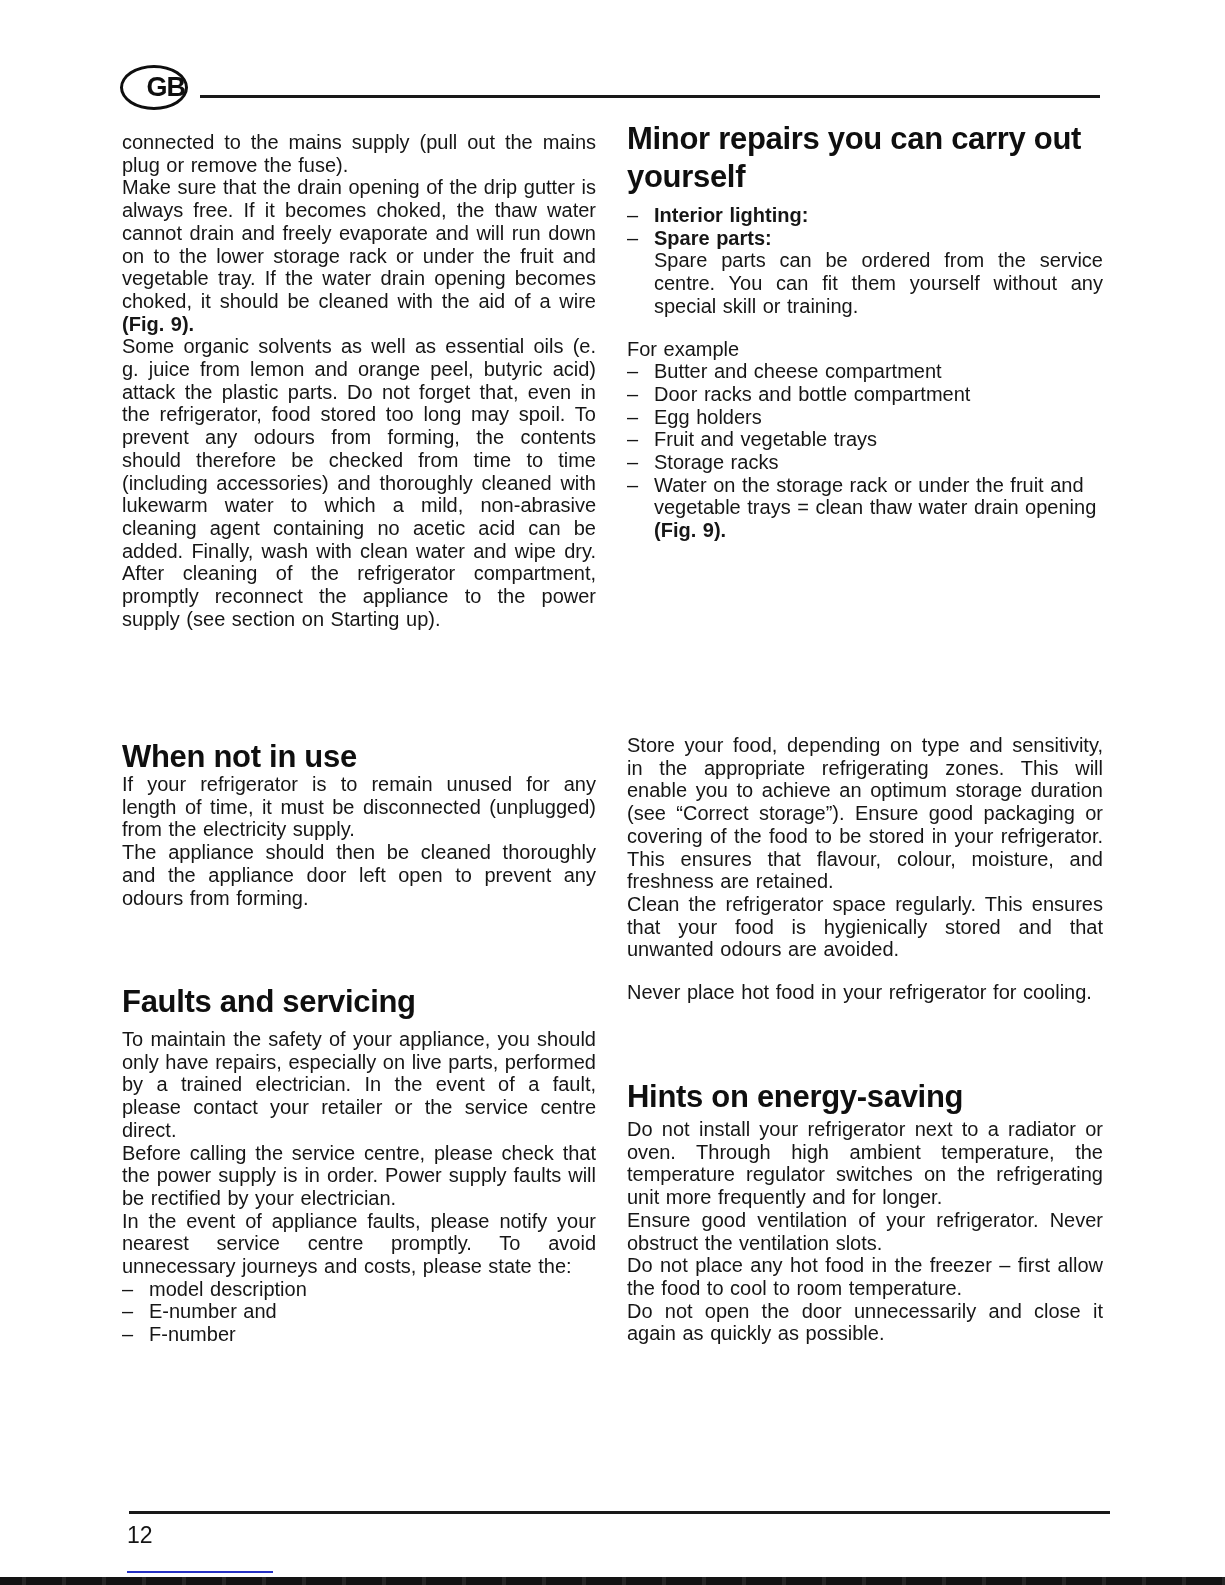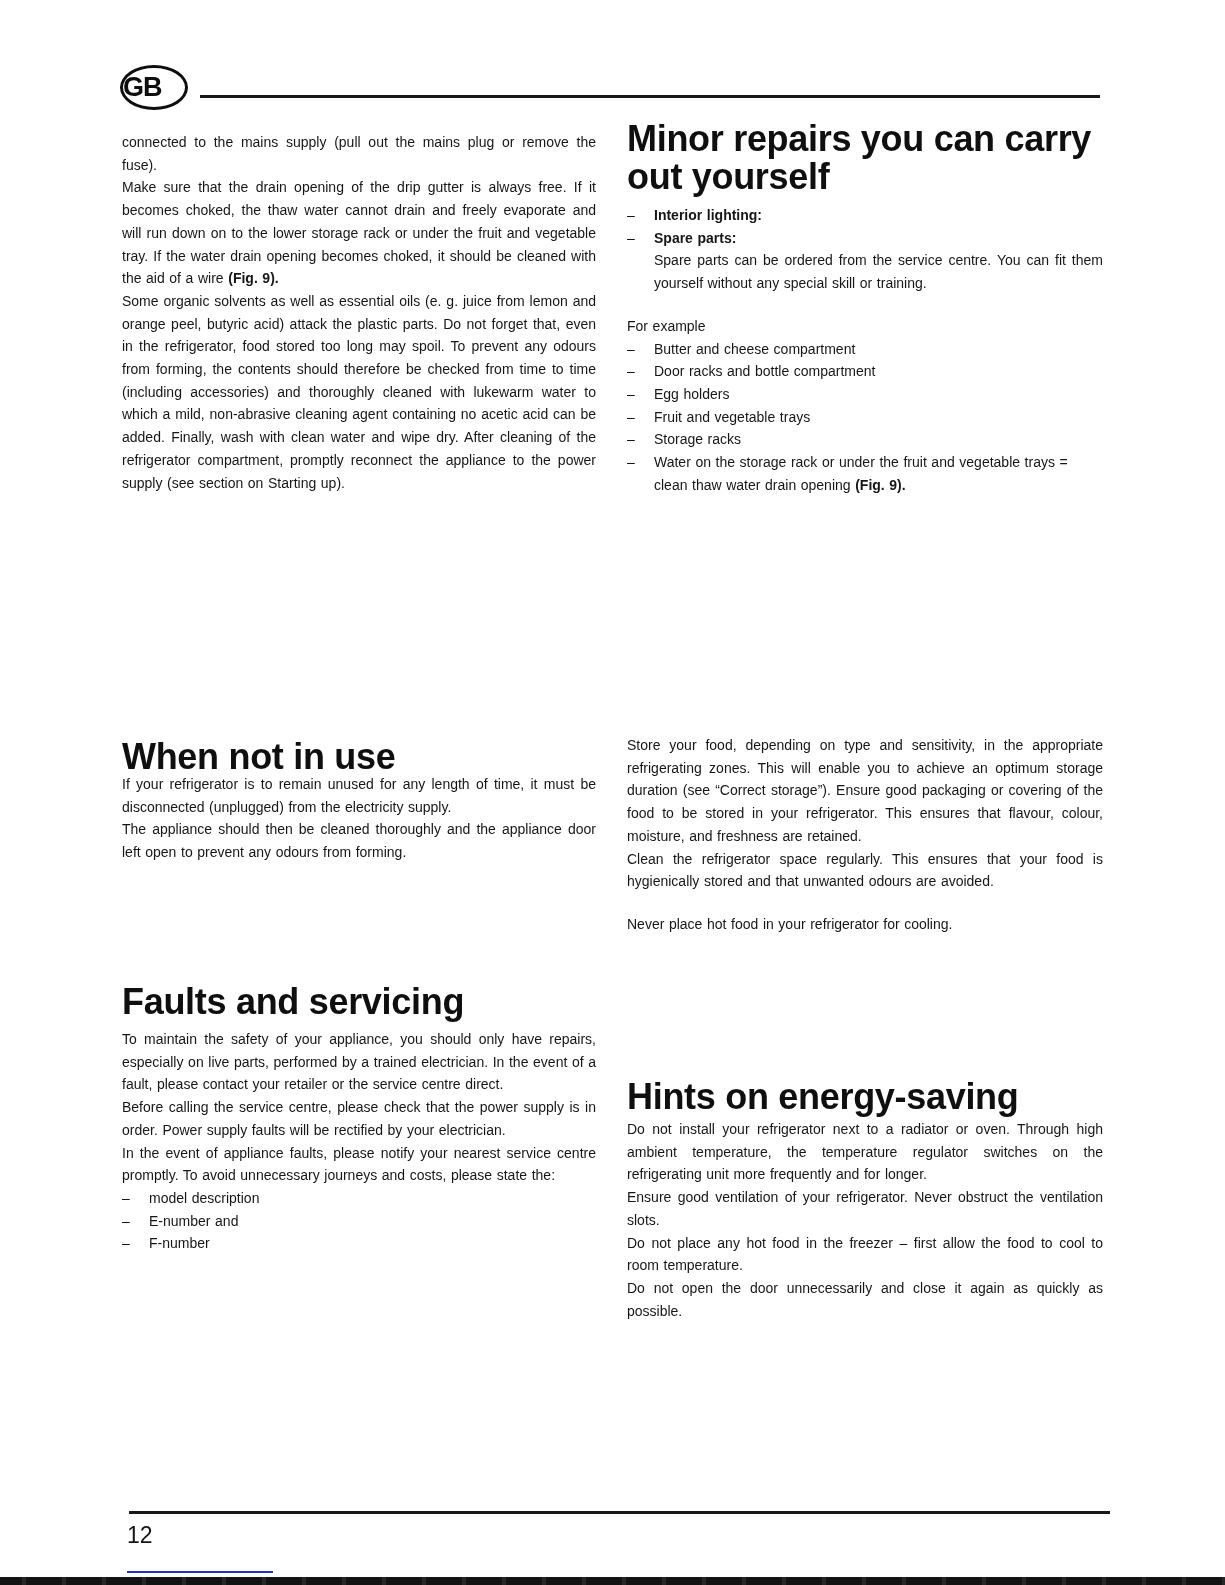--- a/index.html
+++ b/index.html
@@ -12,48 +12,48 @@
     font-family: "Liberation Sans", sans-serif;
     color: #161616;
     overflow: hidden;
   }
   .gb-badge {
     position: absolute;
     left: 120px; top: 65px;
     width: 68px; height: 45px;
     border: 3px solid #0e0e0e;
     border-radius: 50%;
-    display: flex; align-items: center; justify-content: flex-start;
+    display: flex; align-items: center; justify-content: flex-end;
     font-size: 27px; font-weight: 700; letter-spacing: -1px;
     color: #0e0e0e;
   }
   .rule-top {
     position: absolute;
     left: 200px; top: 95px;
     width: 900px; height: 3px;
     background: #181818;
   }
   .rule-footer {
     position: absolute;
     left: 129px; top: 1511px;
     width: 981px; height: 3px;
     background: #181818;
   }
   .col-block { position: absolute; }
   .lc { left: 122px; width: 474px; }
   .rc { left: 627px; width: 476px; }
   .body-text {
-    font-size: 14px;
+    font-size: 20px;
     line-height: 22.7px;
     word-spacing: 0.05em;
   }
   .para { text-align: justify; }
   .para-last { text-align: left; margin-top: 20px; }
   .heading {
-    font-size: 36px;
+    font-size: 31px;
     font-weight: 700;
     line-height: 38px;
     letter-spacing: -0.3px;
     color: #0f0f0f;
   }
   .b { font-weight: 700; }
   .hang, .li { position: relative; padding-left: 27px; }
   .marker { position: absolute; left: 0; top: 0; }
   .page-number {
     position: absolute;

